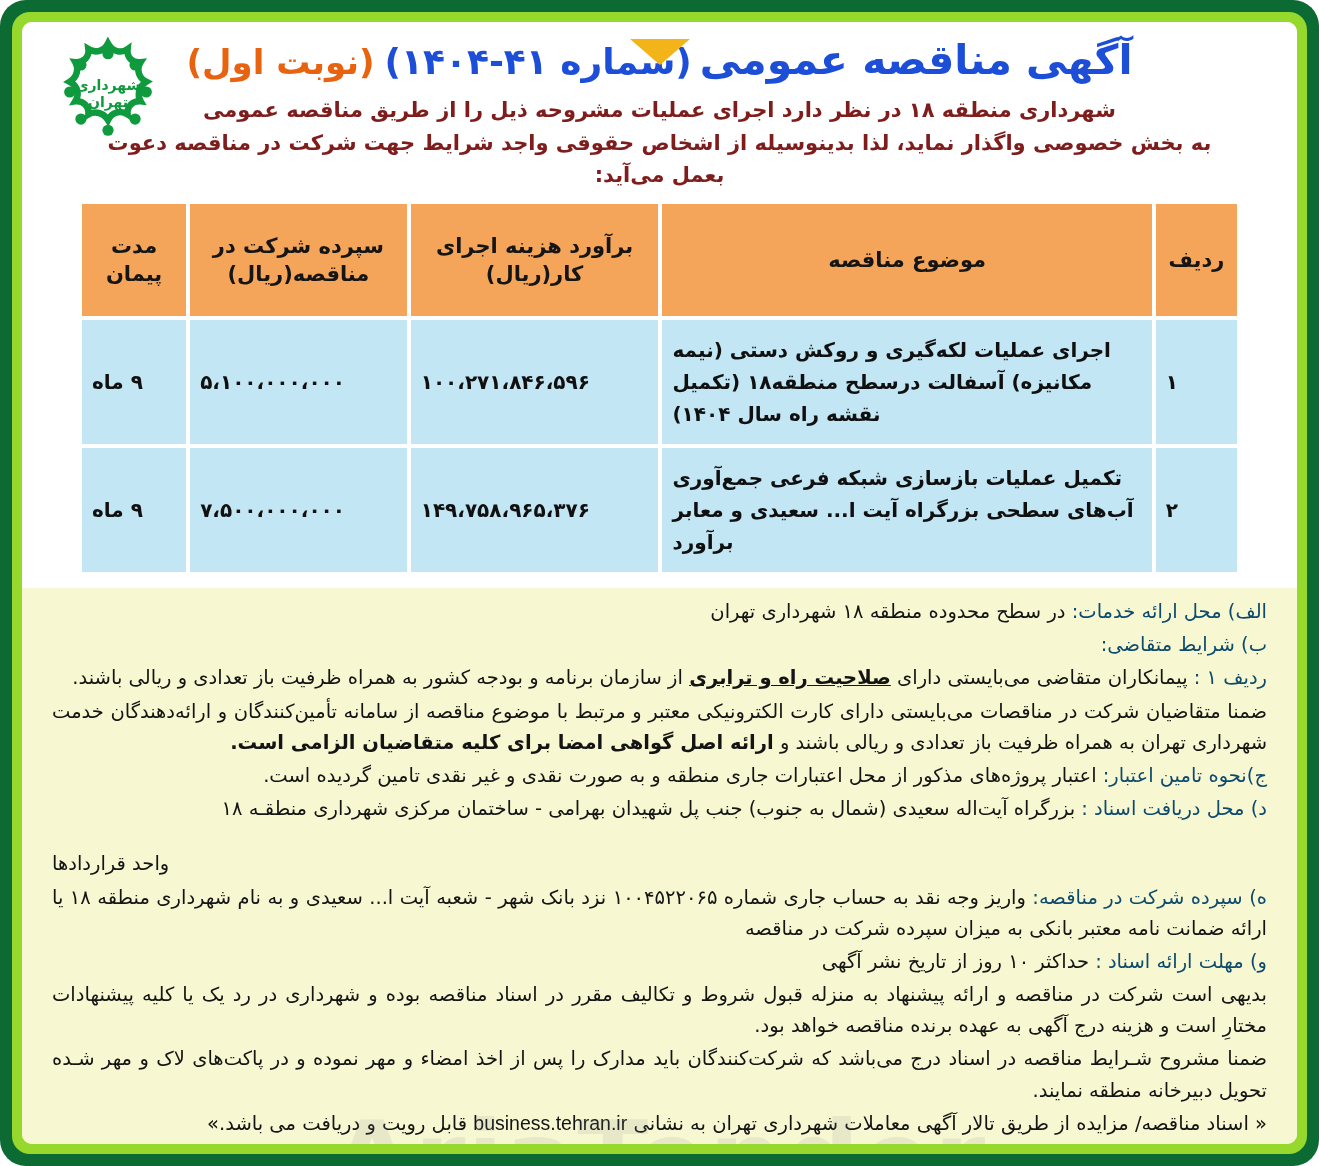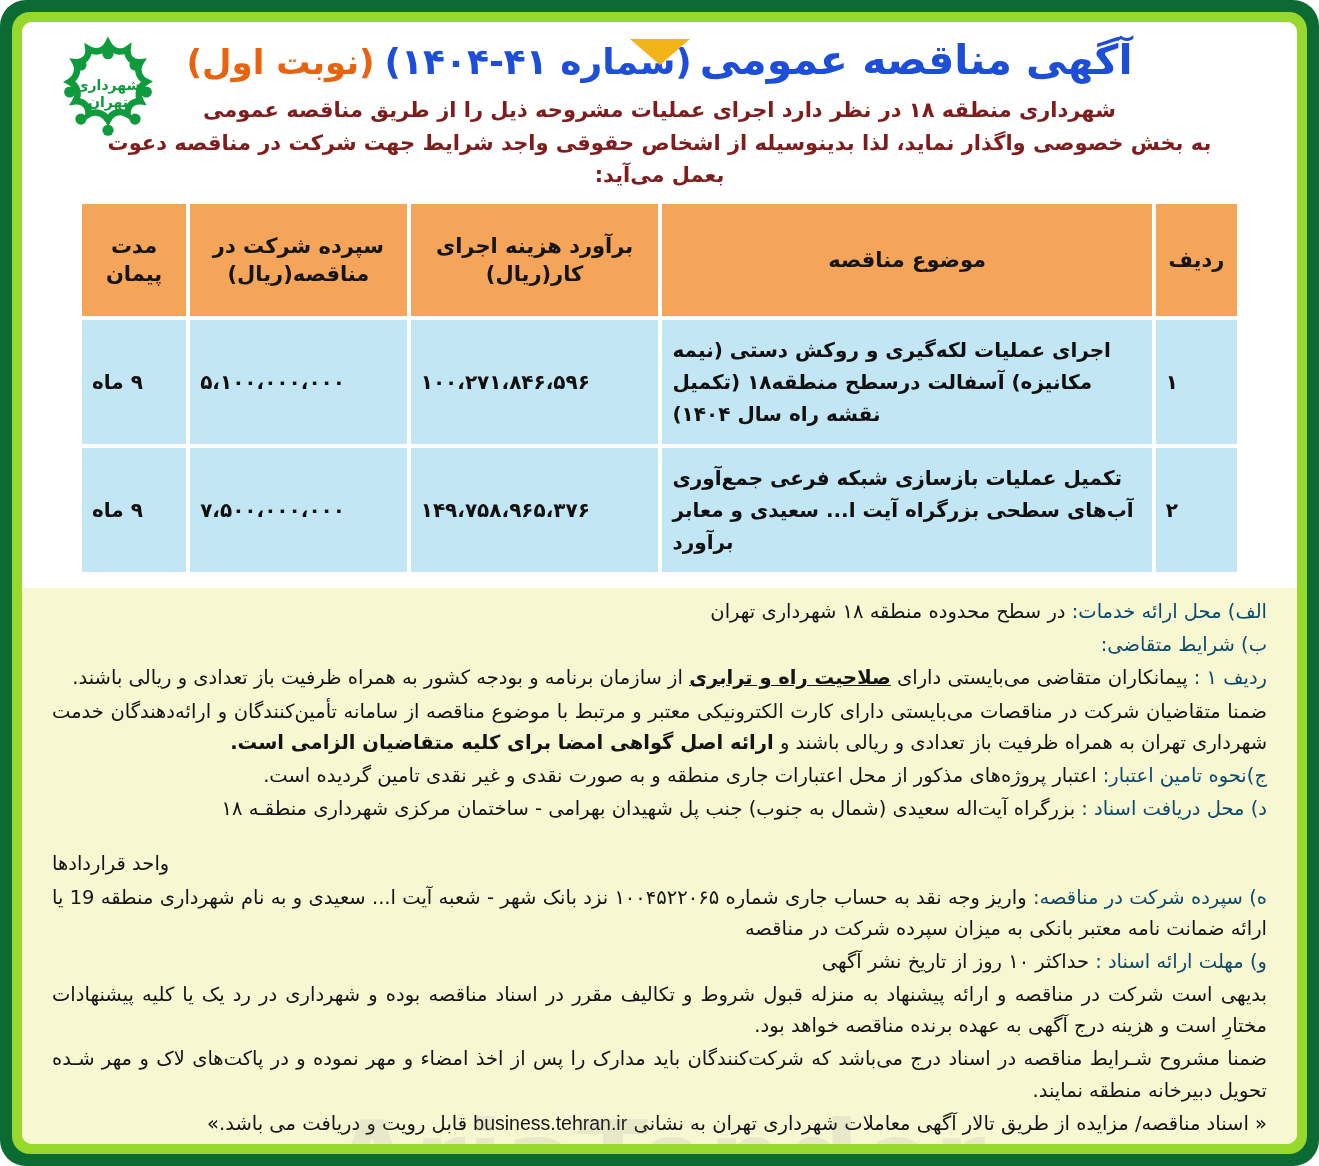--- a/index.html
+++ b/index.html
@@ -267,21 +267,21 @@
       <div class="body-zone">
 
         <div class="wm wm-main">AriaTender</div>
 
         <div class="cols">
 
           <div class="col" style="order:2;">
             <p class="unit-line">واحد قراردادها</p>
 
             <p>
-              <span class="lbl">ه) سپرده شرکت در مناقصه:</span><span> واریز وجه نقد به حساب جاری شماره ۱۰۰۴۵۲۲۰۶۵ نزد بانک شهر - شعبه آیت ا... سعیدی و به نام شهرداری منطقه 19 یا ارائه ضمانت نامه معتبر بانکی به میزان سپرده شرکت در مناقصه</span>
+              <span class="lbl">ه) سپرده شرکت در مناقصه:</span><span> واریز وجه نقد به حساب جاری شماره ۱۰۰۴۵۲۲۰۶۵ نزد بانک شهر - شعبه آیت ا... سعیدی و به نام شهرداری منطقه ۱۸ یا ارائه ضمانت نامه معتبر بانکی به میزان سپرده شرکت در مناقصه</span>
             </p>
 
             <p>
               <span class="lbl">و) مهلت ارائه اسناد :</span><span> حداکثر ۱۰ روز از تاریخ نشر آگهی</span>
             </p>
 
             <p>بدیهی است شرکت در مناقصه و ارائه پیشنهاد به منزله قبول شروط و تکالیف مقرر در اسناد مناقصه بوده و شهرداری در رد یک یا کلیه پیشنهادات مختارِ است و هزینه درج آگهی به عهده برنده مناقصه خواهد بود.</p>
             <p>ضمنا مشروح شـرایط مناقصه در اسناد درج می‌باشد که شرکت‌کنندگان باید مدارک را پس از اخذ امضاء و مهر نموده و در پاکت‌های لاک و مهر شـده تحویل دبیرخانه منطقه نمایند.</p>
 
             <p>

